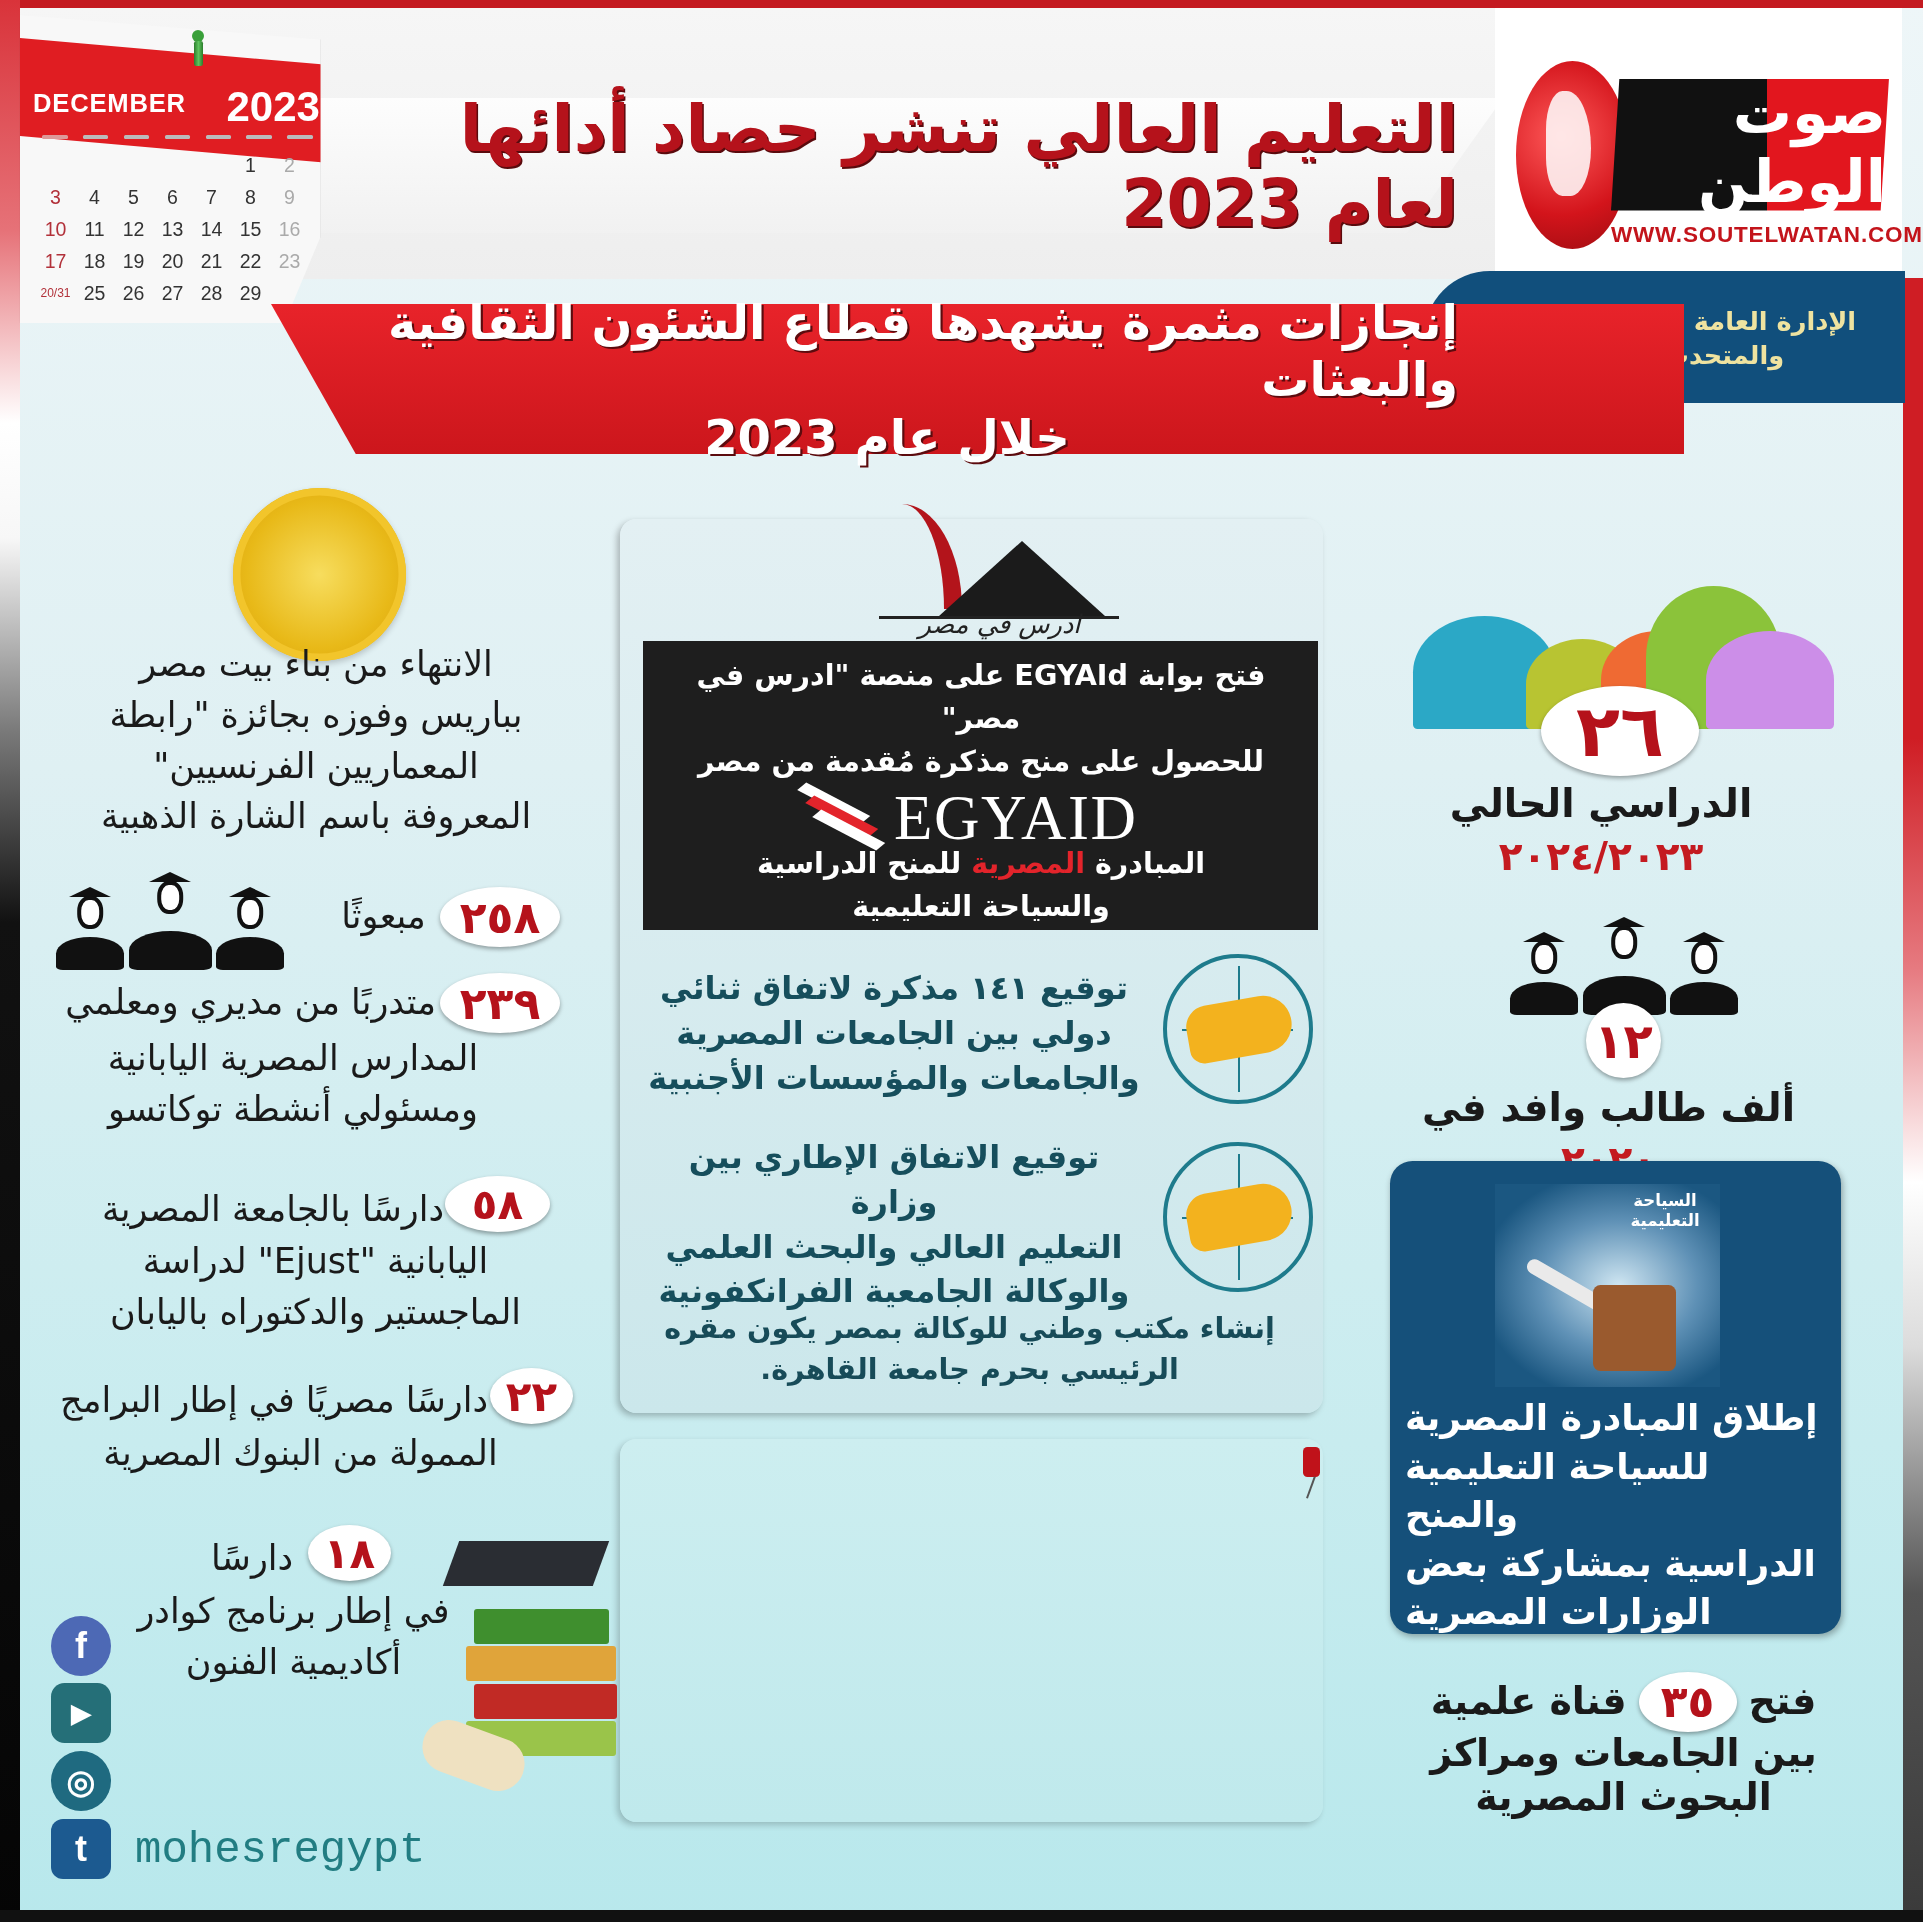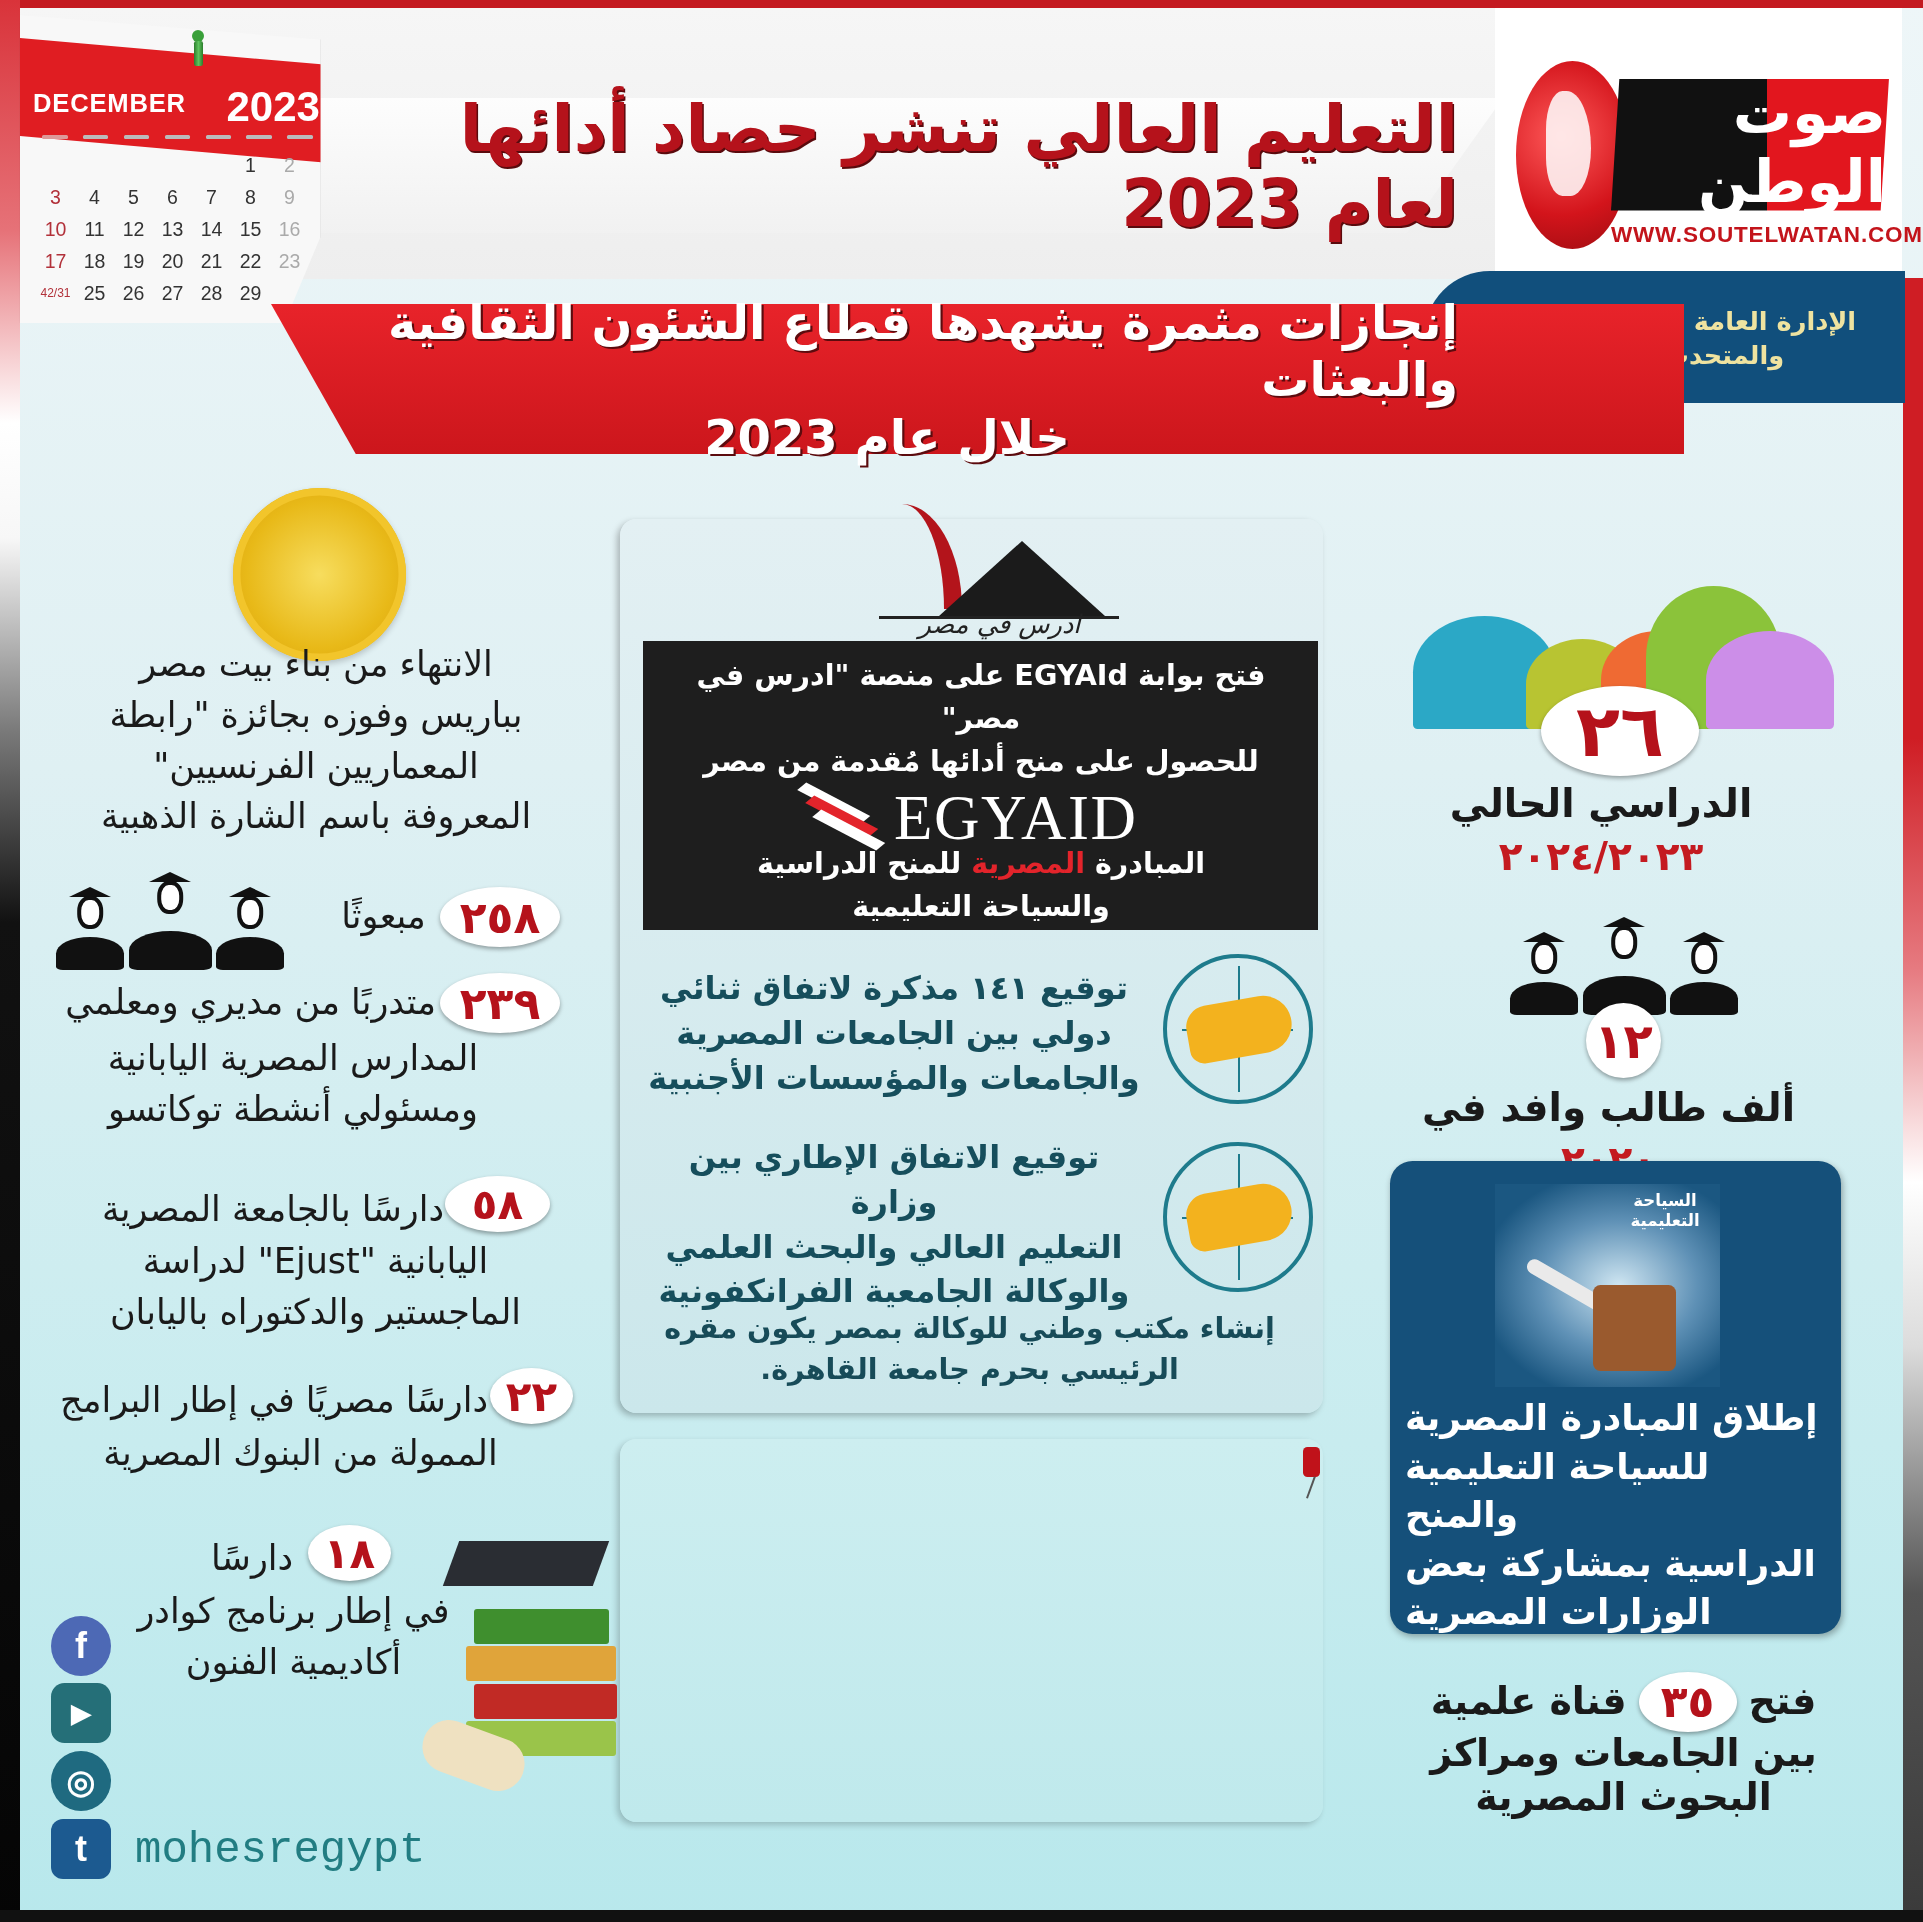--- a/index.html
+++ b/index.html
@@ -225,21 +225,21 @@
       <div class="cal-row">
         <span class="cal-cell sun">17</span>
         <span class="cal-cell">18</span>
         <span class="cal-cell">19</span>
         <span class="cal-cell">20</span>
         <span class="cal-cell">21</span>
         <span class="cal-cell">22</span>
         <span class="cal-cell sat">23</span>
       </div>
       <div class="cal-row">
-        <span class="cal-cell sun" style="font-size:12px">42/31</span>
+        <span class="cal-cell sun" style="font-size:12px">20/31</span>
         <span class="cal-cell">25</span>
         <span class="cal-cell">26</span>
         <span class="cal-cell">27</span>
         <span class="cal-cell">28</span>
         <span class="cal-cell">29</span>
         <span class="cal-cell sat"></span>
       </div>
     </div>
   </div>
 
@@ -266,21 +266,21 @@
   <div class="study-logo">
     <div class="flag"></div>
     <div class="pyr"></div>
     <div class="line"></div>
   </div>
   <div class="study-logo-text">ادرس في مصر</div>
 
   <div class="egyaid-box"></div>
   <div class="egyaid-intro">
     <div>فتح بوابة EGYAId على منصة "ادرس في مصر"</div>
-    <div>للحصول على منح أدائها مُقدمة من مصر</div>
+    <div>للحصول على منح مذكرة مُقدمة من مصر</div>
   </div>
   <div class="egyaid-logo-mark">
     <span style="left:0;top:7.5px;background:#fff"></span>
     <span style="left:7.5px;top:21px;background:#e3242b"></span>
     <span style="left:15px;top:35px;background:#fff"></span>
   </div>
   <div class="egyaid-word">EGYAID</div>
   <div class="egyaid-sub">
     <div>
       <span>المبادرة</span>

